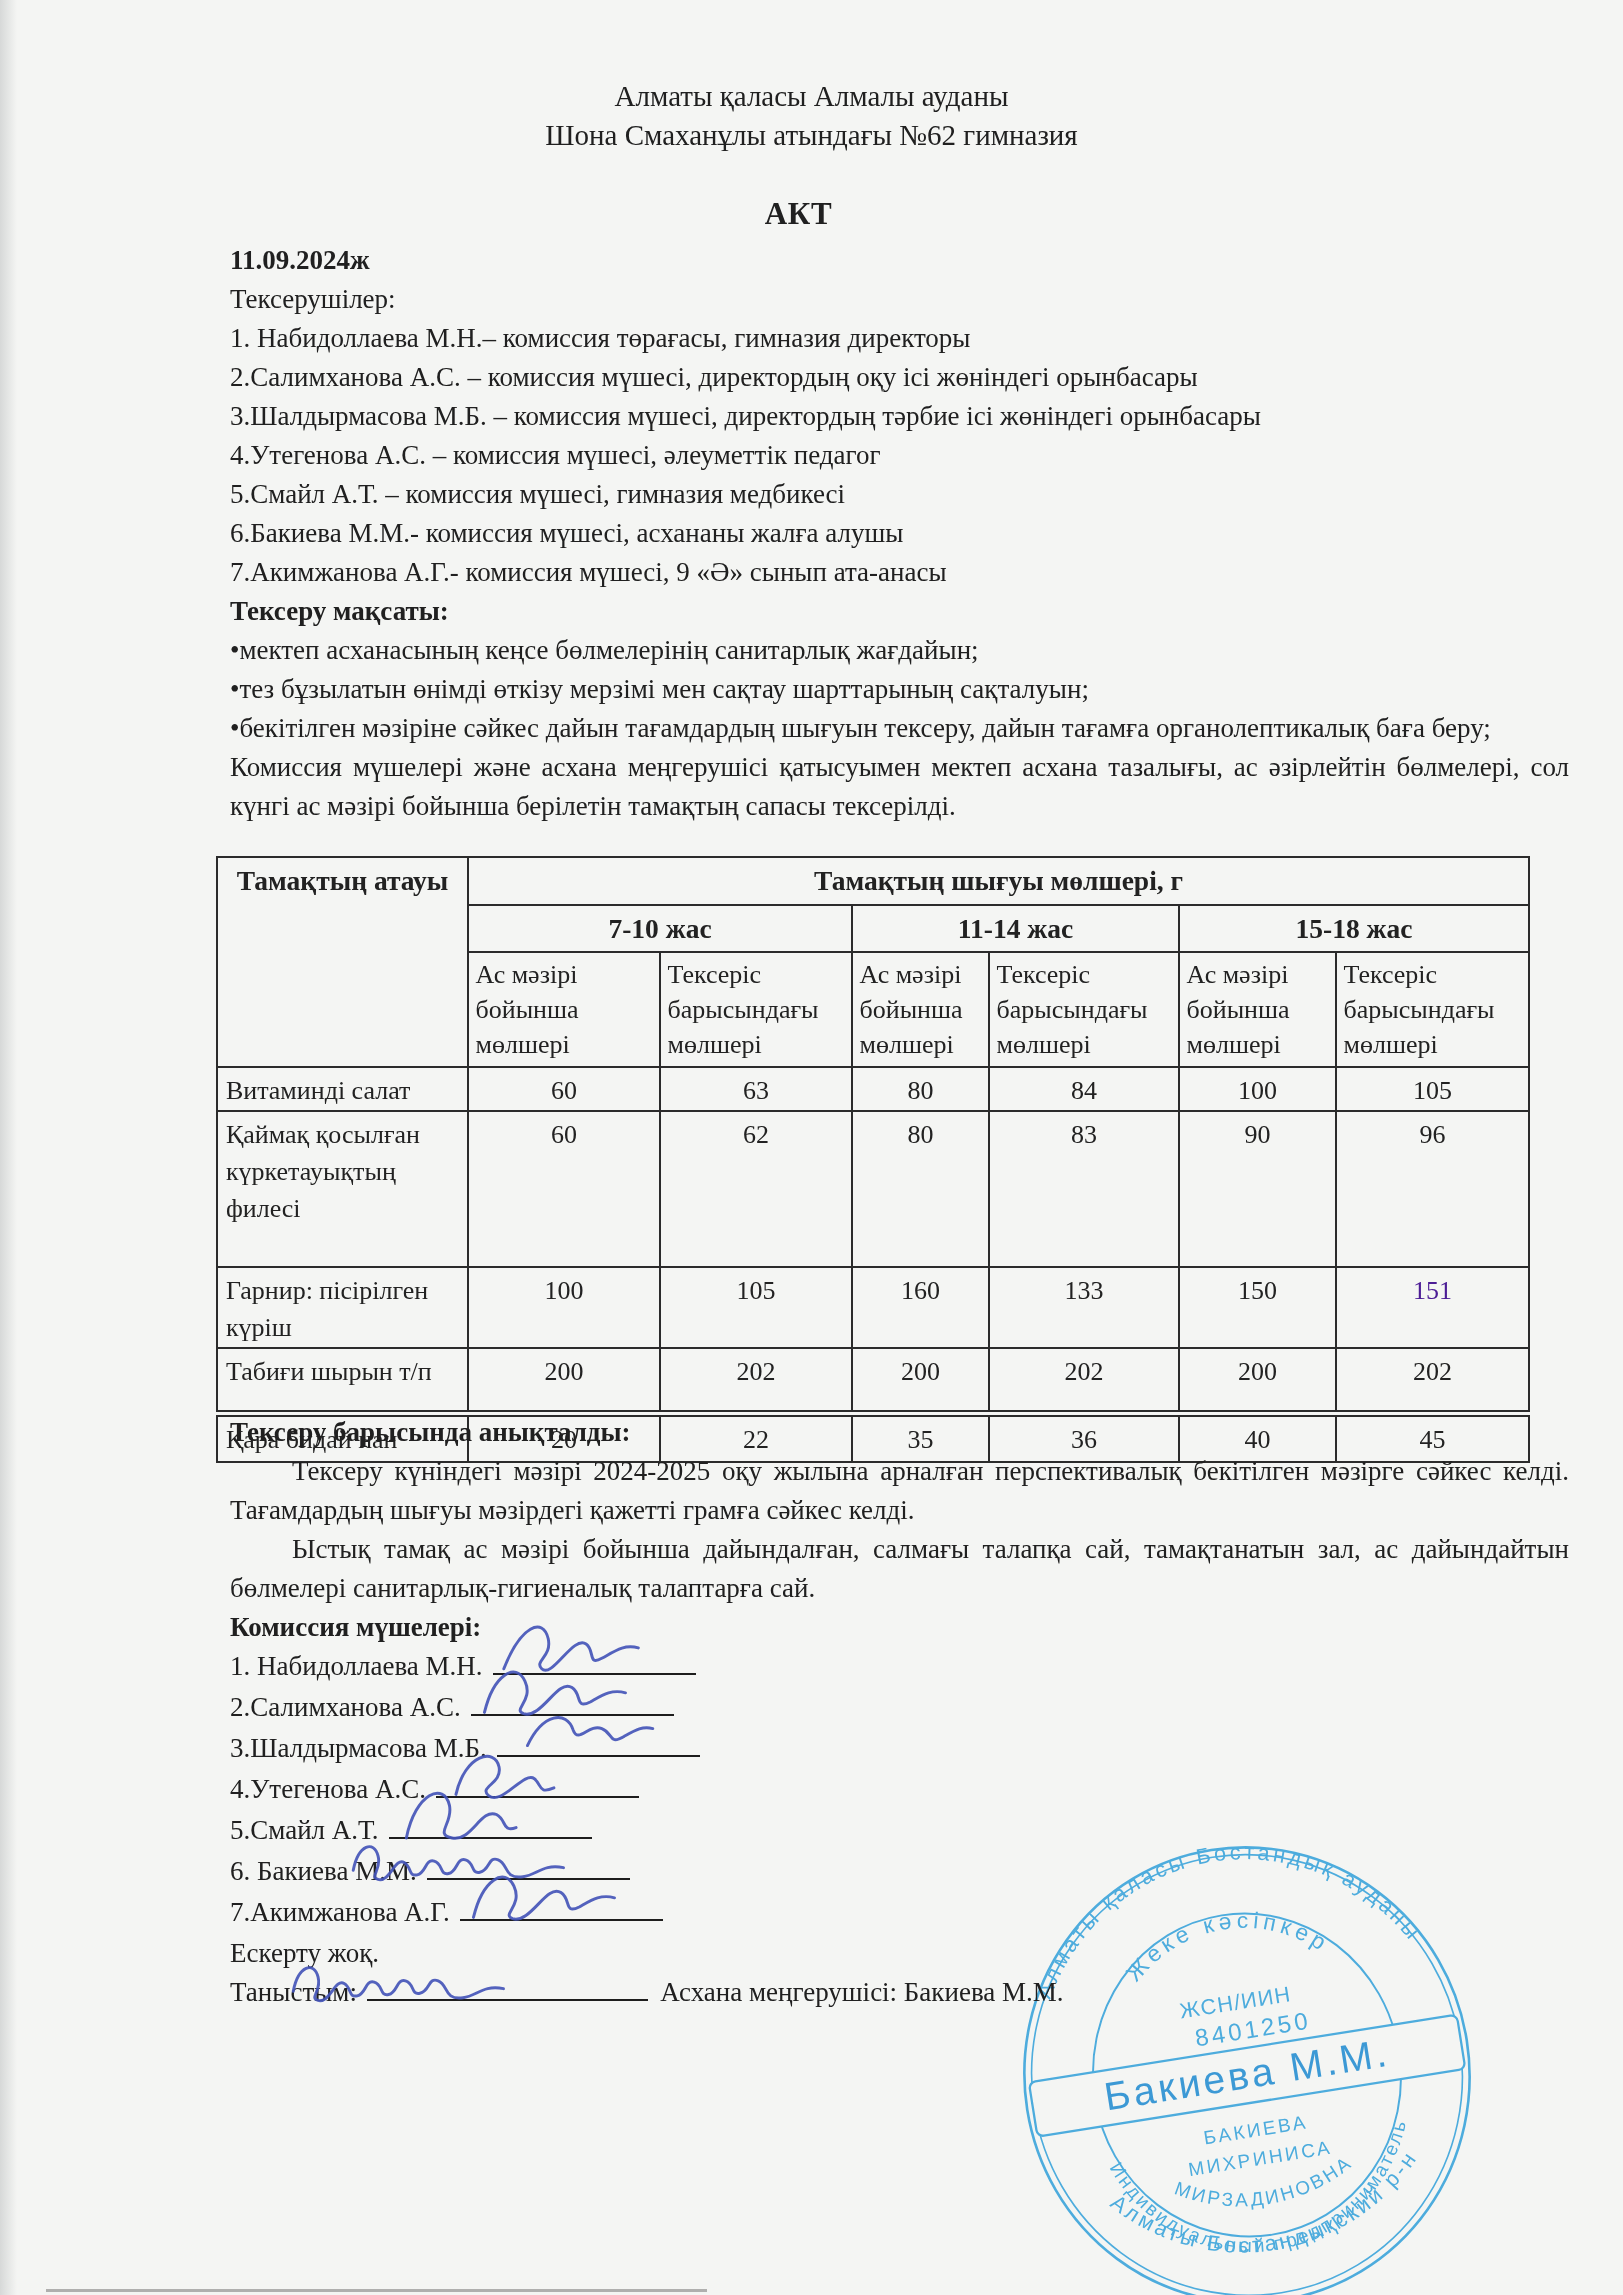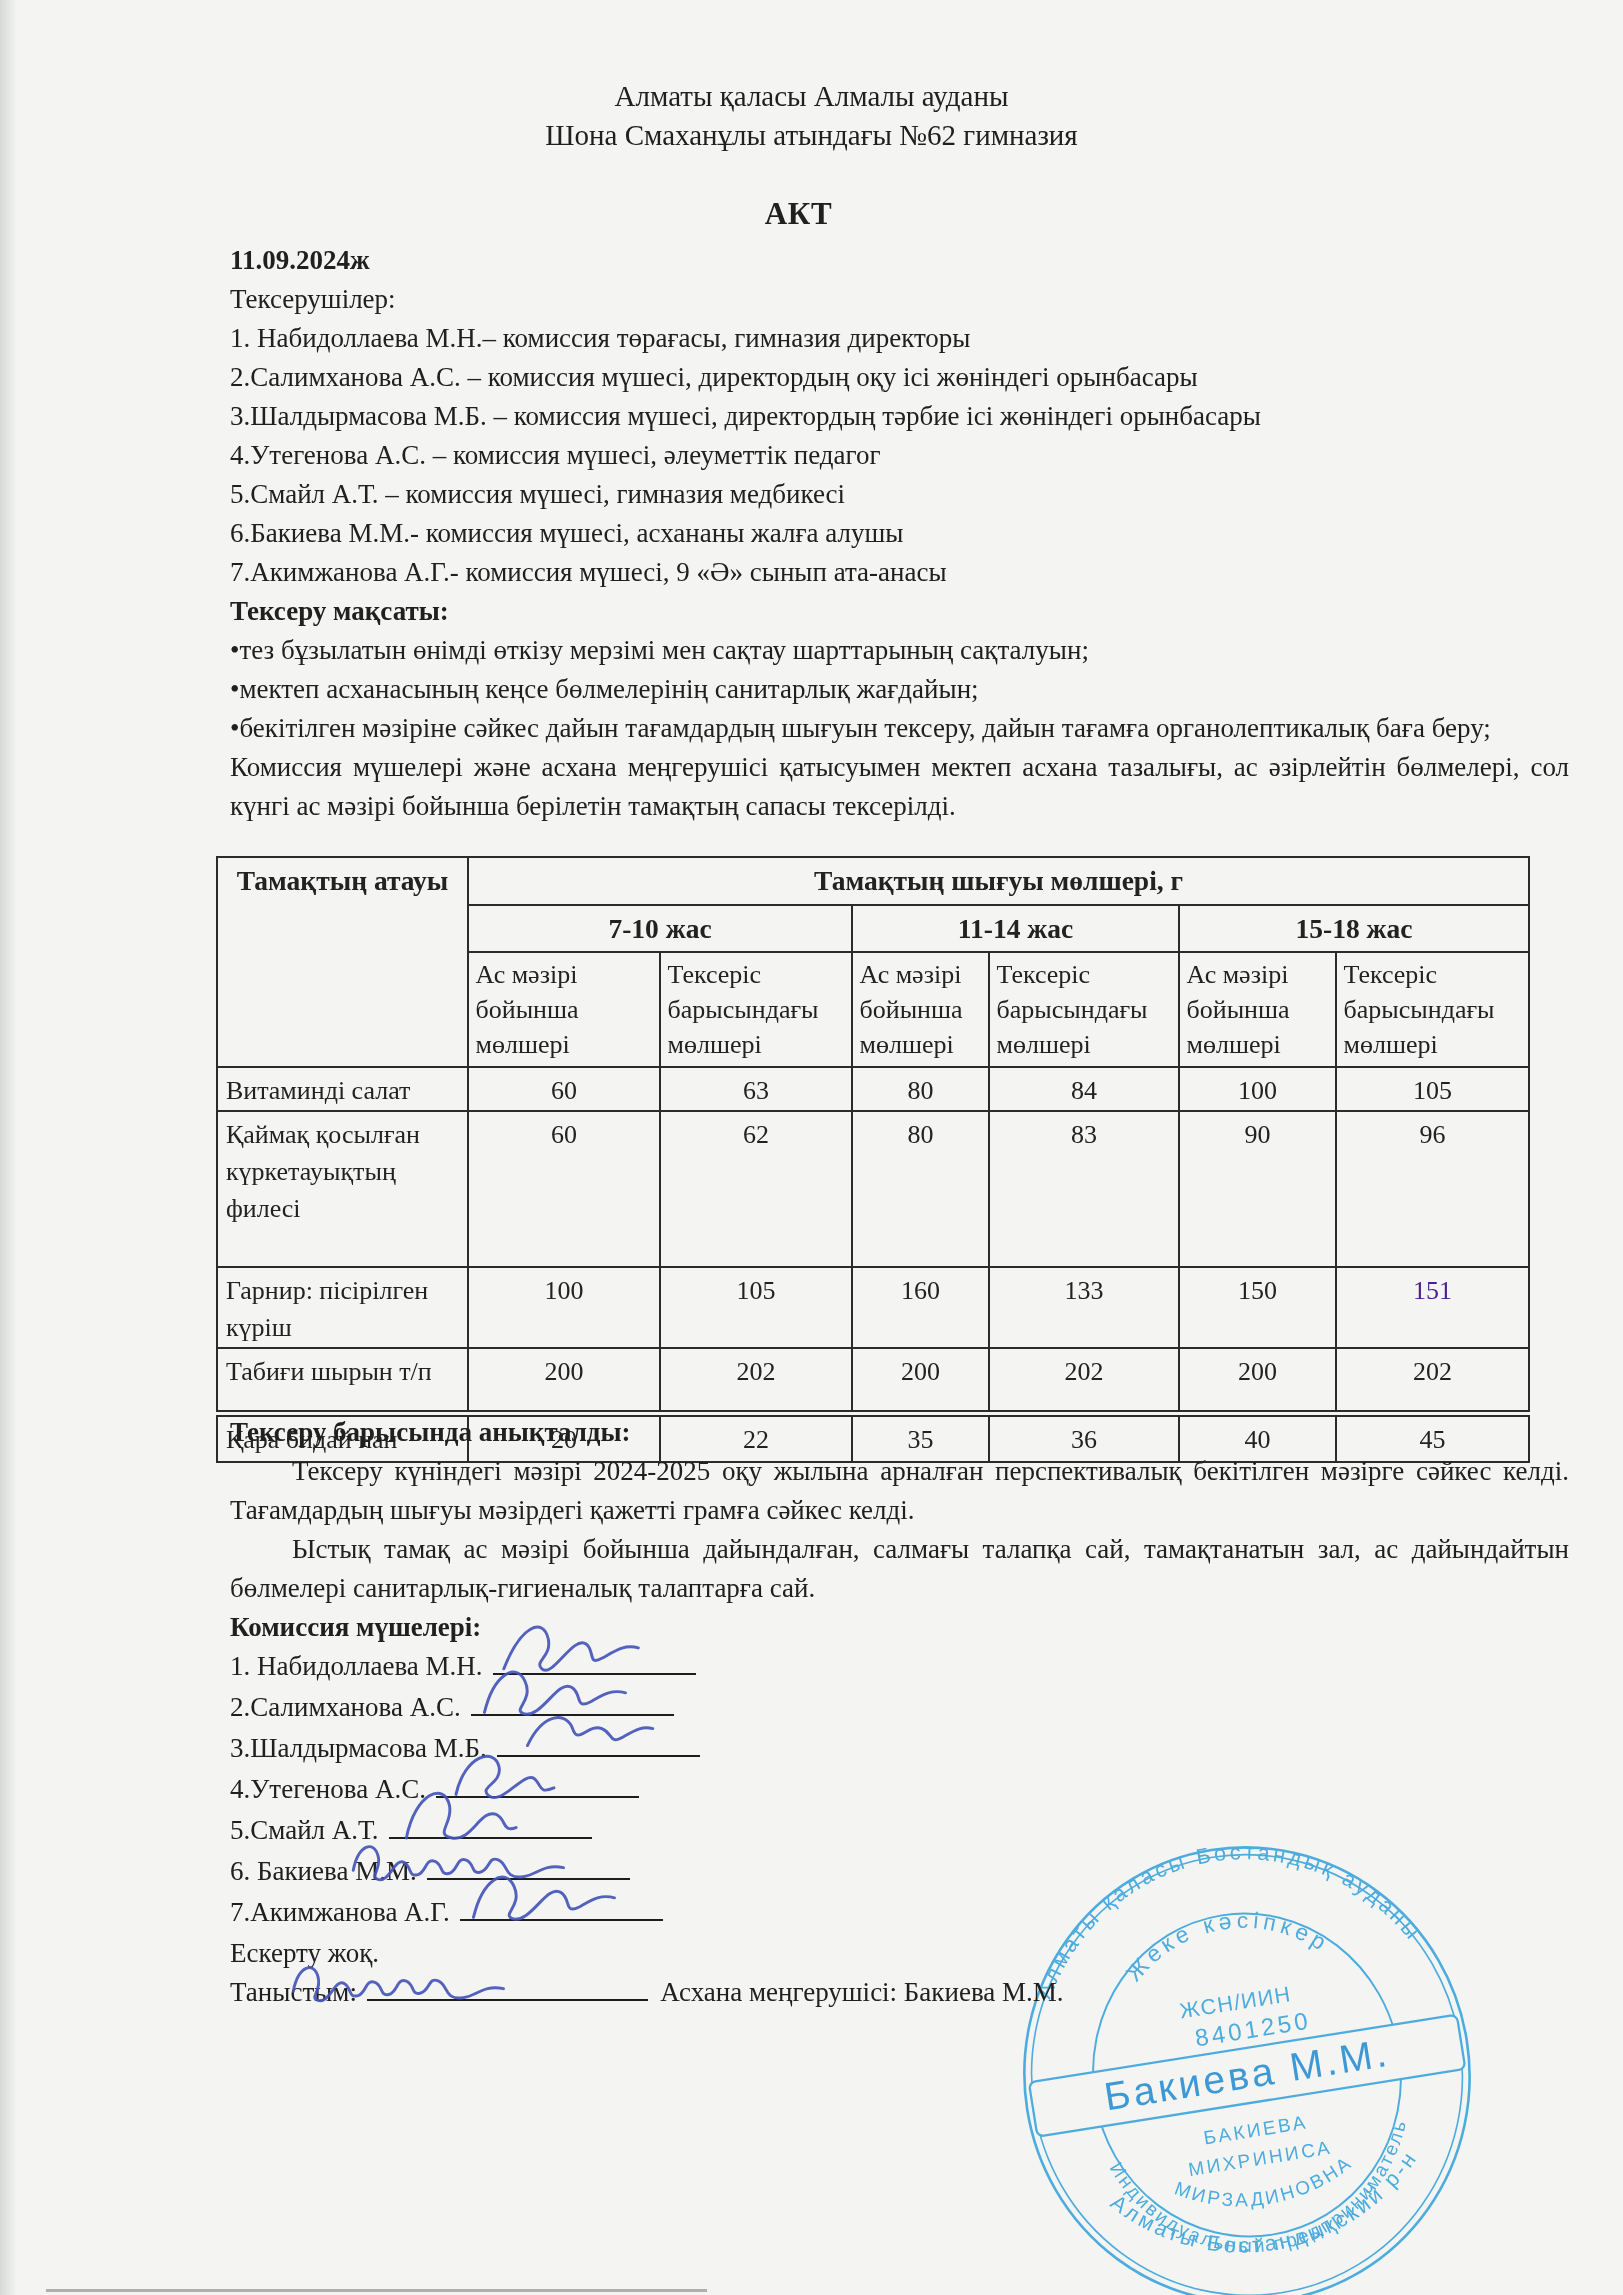--- a/index.html
+++ b/index.html
@@ -95,22 +95,22 @@
         <div>1. Набидоллаева М.Н.– комиссия төрағасы, гимназия директоры</div>
         <div>2.Салимханова А.С. – комиссия мүшесі, директордың оқу ісі жөніндегі орынбасары</div>
         <div>3.Шалдырмасова  М.Б. – комиссия мүшесі, директордың тәрбие  ісі жөніндегі   орынбасары</div>
         <div>4.Утегенова А.С. – комиссия мүшесі, әлеуметтік педагог</div>
         <div>5.Смайл А.Т. – комиссия мүшесі, гимназия медбикесі</div>
         <div>6.Бакиева М.М.- комиссия мүшесі, асхананы жалға алушы</div>
         <div>7.Акимжанова А.Г.- комиссия мүшесі, 9 «Ә» сынып ата-анасы</div>
       </div>
     <div class="b">Тексеру мақсаты:</div>
     <div>
+        <div class="just">•мектеп асханасының кеңсе бөлмелерінің санитарлық жағдайын;</div>
         <div class="just">•тез бұзылатын өнімді өткізу мерзімі мен сақтау шарттарының сақталуын;</div>
-        <div class="just">•мектеп асханасының кеңсе бөлмелерінің санитарлық жағдайын;</div>
         <div class="just">•бекітілген мәзіріне сәйкес дайын тағамдардың шығуын тексеру, дайын тағамға органолептикалық баға беру;</div>
       </div>
     <div class="just">Комиссия мүшелері және асхана меңгерушісі қатысуымен мектеп асхана тазалығы, ас әзірлейтін бөлмелері, сол күнгі ас мәзірі бойынша берілетін тамақтың сапасы тексерілді.</div>
   </div>
 
   <table class="tbl">
     <colgroup>
       <col style="width:251px">
         <col style="width:192px">
         <col style="width:192px">

